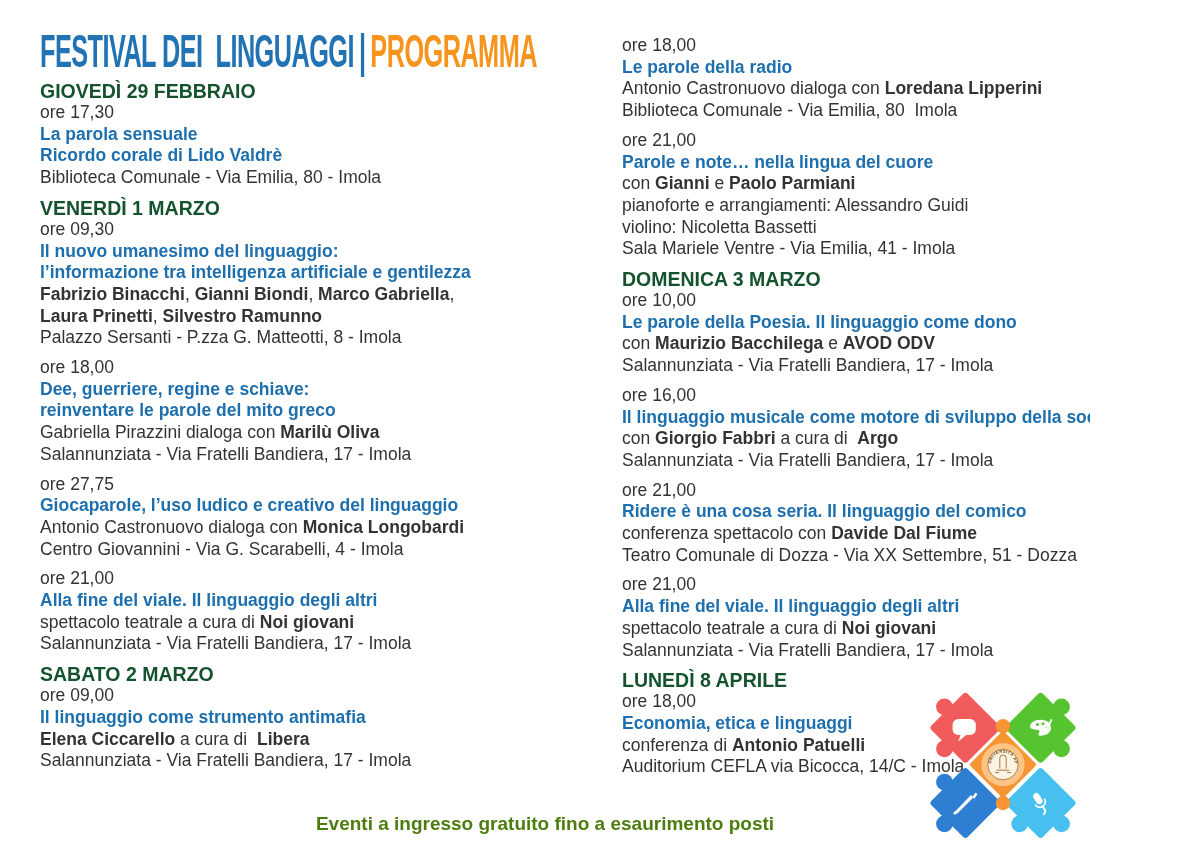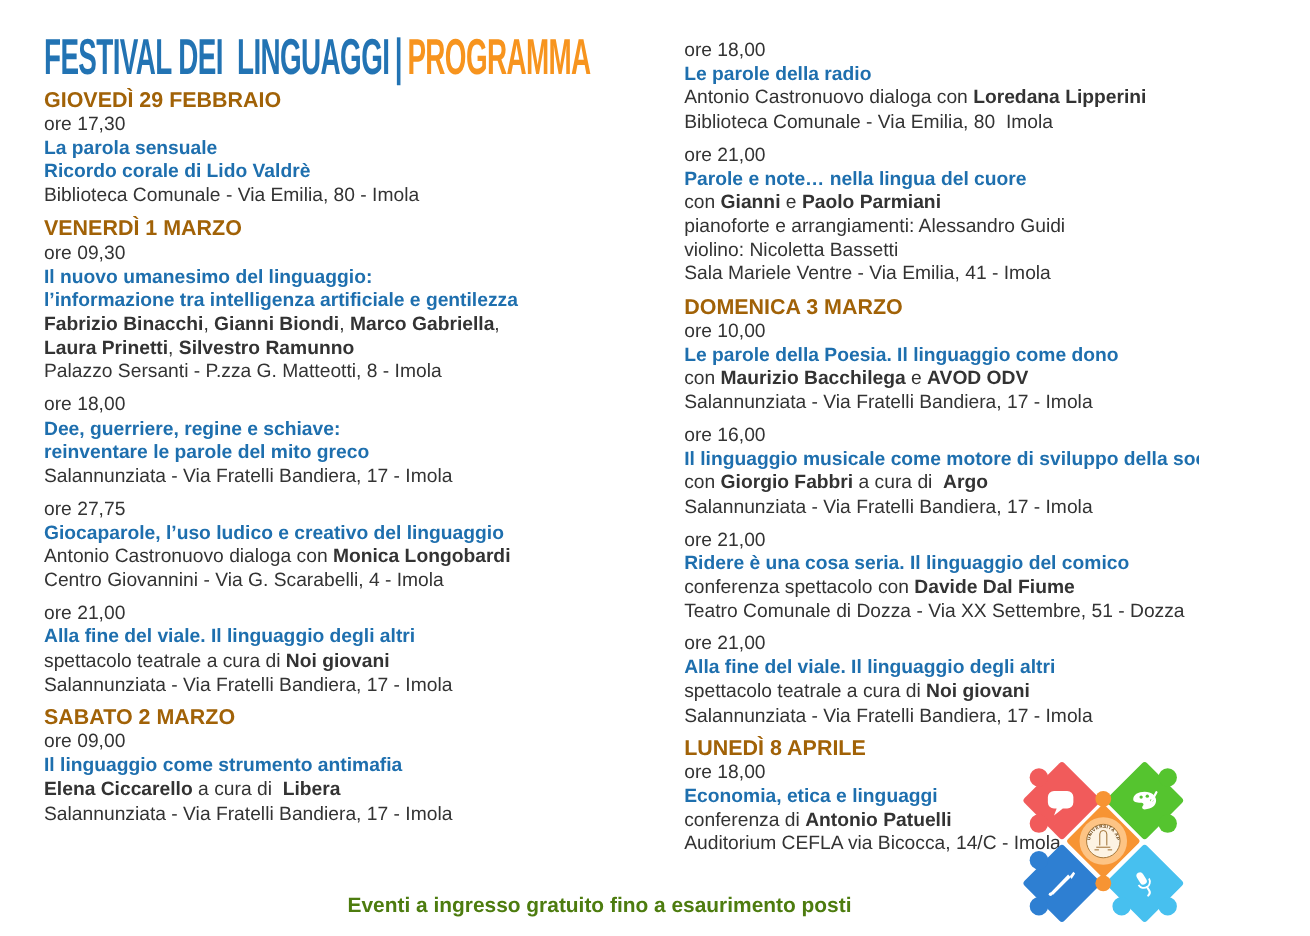--- a/index.html
+++ b/index.html
@@ -7,21 +7,21 @@
         font-family:"Liberation Sans",sans-serif;color:#333;}
   .content{display:flex;padding:26px 0 0 40px;box-sizing:border-box;}
   .col{box-sizing:border-box;}
   .col-left{width:582px;}
   .col-right{width:569px;padding-top:9px;}
   h1.title{margin:2px 0 2px;font-size:46px;line-height:46px;font-weight:700;white-space:pre;
            transform:scaleX(0.55);transform-origin:0 50%;letter-spacing:-1px;width:max-content;}
   .t-main,.t-sep{color:#2273b3;}
   .t-sep{margin:0 9px;}
   .t-accent{color:#f7941e;}
-  .day{color:#a16207;font-weight:700;font-size:19.5px;line-height:22px;margin:6px 0 0;white-space:pre;}
+  .day{color:#14532d;font-weight:700;font-size:19.5px;line-height:22px;margin:6px 0 0;white-space:pre;}
   .event{margin:0 0 8px;}
   .line{font-size:17.5px;line-height:21.7px;white-space:pre;}
   .line.title{color:#1e6fae;font-weight:700;}
   .line .b{font-weight:700;}
   .footer{position:absolute;left:0;right:0;bottom:16px;text-align:center;
           color:#4d7c0f;font-weight:700;font-size:19px;}
   .logo{position:absolute;right:6px;bottom:8px;width:162px;height:152px;}
 </style>
 </head>
 <body>
@@ -45,20 +45,21 @@
             <div class="line title"><span>Il nuovo umanesimo del linguaggio:</span></div>
             <div class="line title"><span>l’informazione tra intelligenza artificiale e gentilezza</span></div>
             <div class="line text"><span class="b">Fabrizio Binacchi</span><span>, </span><span class="b">Gianni Biondi</span><span>, </span><span class="b">Marco Gabriella</span><span>,</span></div>
             <div class="line text"><span class="b">Laura Prinetti</span><span>, </span><span class="b">Silvestro Ramunno</span></div>
             <div class="line venue"><span>Palazzo Sersanti - P.zza G. Matteotti, 8 - Imola</span></div>
           </div>
           <div class="event">
             <div class="line time"><span>ore 18,00</span></div>
             <div class="line title"><span>Dee, guerriere, regine e schiave:</span></div>
             <div class="line title"><span>reinventare le parole del mito greco</span></div>
+            <div class="line text"><span>Gabriella Pirazzini dialoga con </span><span class="b">Marilù Oliva</span></div>
             <div class="line venue"><span>Salannunziata - Via Fratelli Bandiera, 17 - Imola</span></div>
           </div>
           <div class="event">
             <div class="line time"><span>ore 27,75</span></div>
             <div class="line title"><span>Giocaparole, l’uso ludico e creativo del linguaggio</span></div>
             <div class="line text"><span>Antonio Castronuovo dialoga con </span><span class="b">Monica Longobardi</span></div>
             <div class="line venue"><span>Centro Giovannini - Via G. Scarabelli, 4 - Imola</span></div>
           </div>
           <div class="event">
             <div class="line time"><span>ore 21,00</span></div>

